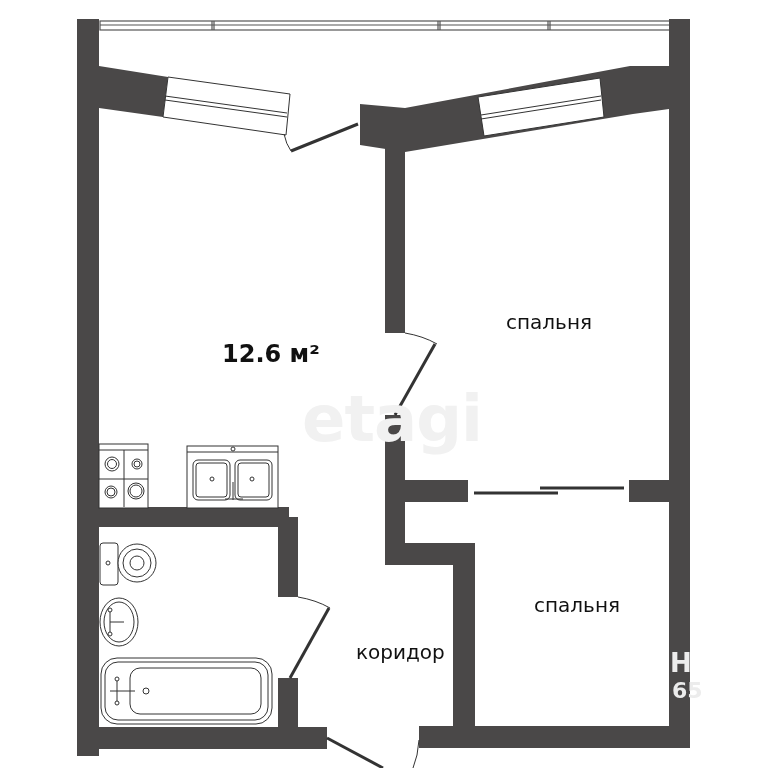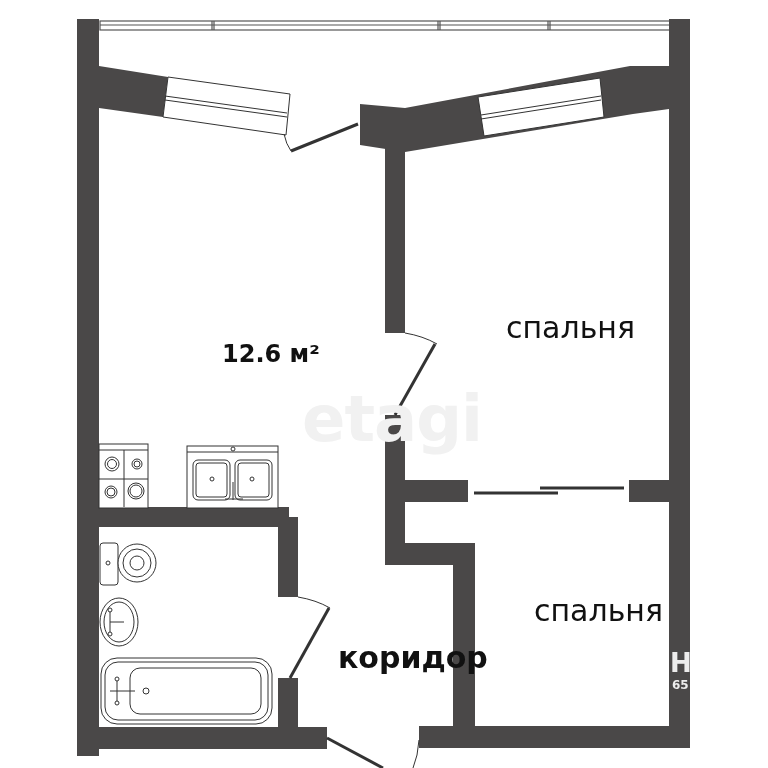--- a/index.html
+++ b/index.html
@@ -1,20 +1,20 @@
 <!DOCTYPE html>
 <html><head>
 <meta charset="utf-8">
 <style>
   html, body { margin:0; padding:0; background:#ffffff; }
   body { width:768px; height:768px; position:relative; overflow:hidden; font-family:"DejaVu Sans", sans-serif; }
   #plan { position:absolute; left:0; top:0; }
-  .label { position:absolute; font-family:"DejaVu Sans", sans-serif; color:#111; font-size:30px; white-space:nowrap; }
+  .label { position:absolute; font-family:"DejaVu Sans", sans-serif; color:#111; font-size:20px; white-space:nowrap; }
   .watermark { position:absolute; font-family:"DejaVu Sans", sans-serif; font-weight:bold; color:#f1f1f1; font-size:64px; letter-spacing:-1px; }
-  .wm2 { position:absolute; font-family:"DejaVu Sans", sans-serif; font-weight:bold; color:#ececec; font-size:12px; }
+  .wm2 { position:absolute; font-family:"DejaVu Sans", sans-serif; font-weight:bold; color:#ececec; font-size:22px; }
 </style>
 </head>
 <body>
 
 <svg id="plan" width="768" height="768" viewBox="0 0 768 768">
 
   <g fill="none" stroke="#555" stroke-width="1.2">
     <rect x="100" y="21" width="570" height="9" fill="#fff"></rect>
     <line x1="100" y1="25" x2="670" y2="25"></line>
     <line x1="212" y1="21" x2="212" y2="30"></line>
@@ -150,13 +150,13 @@
   </g>
 </svg>
 
 <div class="watermark" style="left:302px; top:346px;margin-top:36px;">etagi</div>
 <div class="wm2" style="left:670px; top:648px; font-size:26px;">Н</div>
 <div class="wm2" style="left:672px; top:678px;">65</div>
 
 <div class="label" style="left:222px; top:340px; font-size:24px;font-weight:bold;">12.6 м²</div>
 <div class="label" style="left:506px; top:310px;">спальня</div>
 <div class="label" style="left:534px; top:593px;">спальня</div>
-<div class="label" style="left:338px; top:640px;font-weight:bold;">коридор</div>
+<div class="label" style="left:356px; top:640px;">коридор</div>
 
 </body></html>

